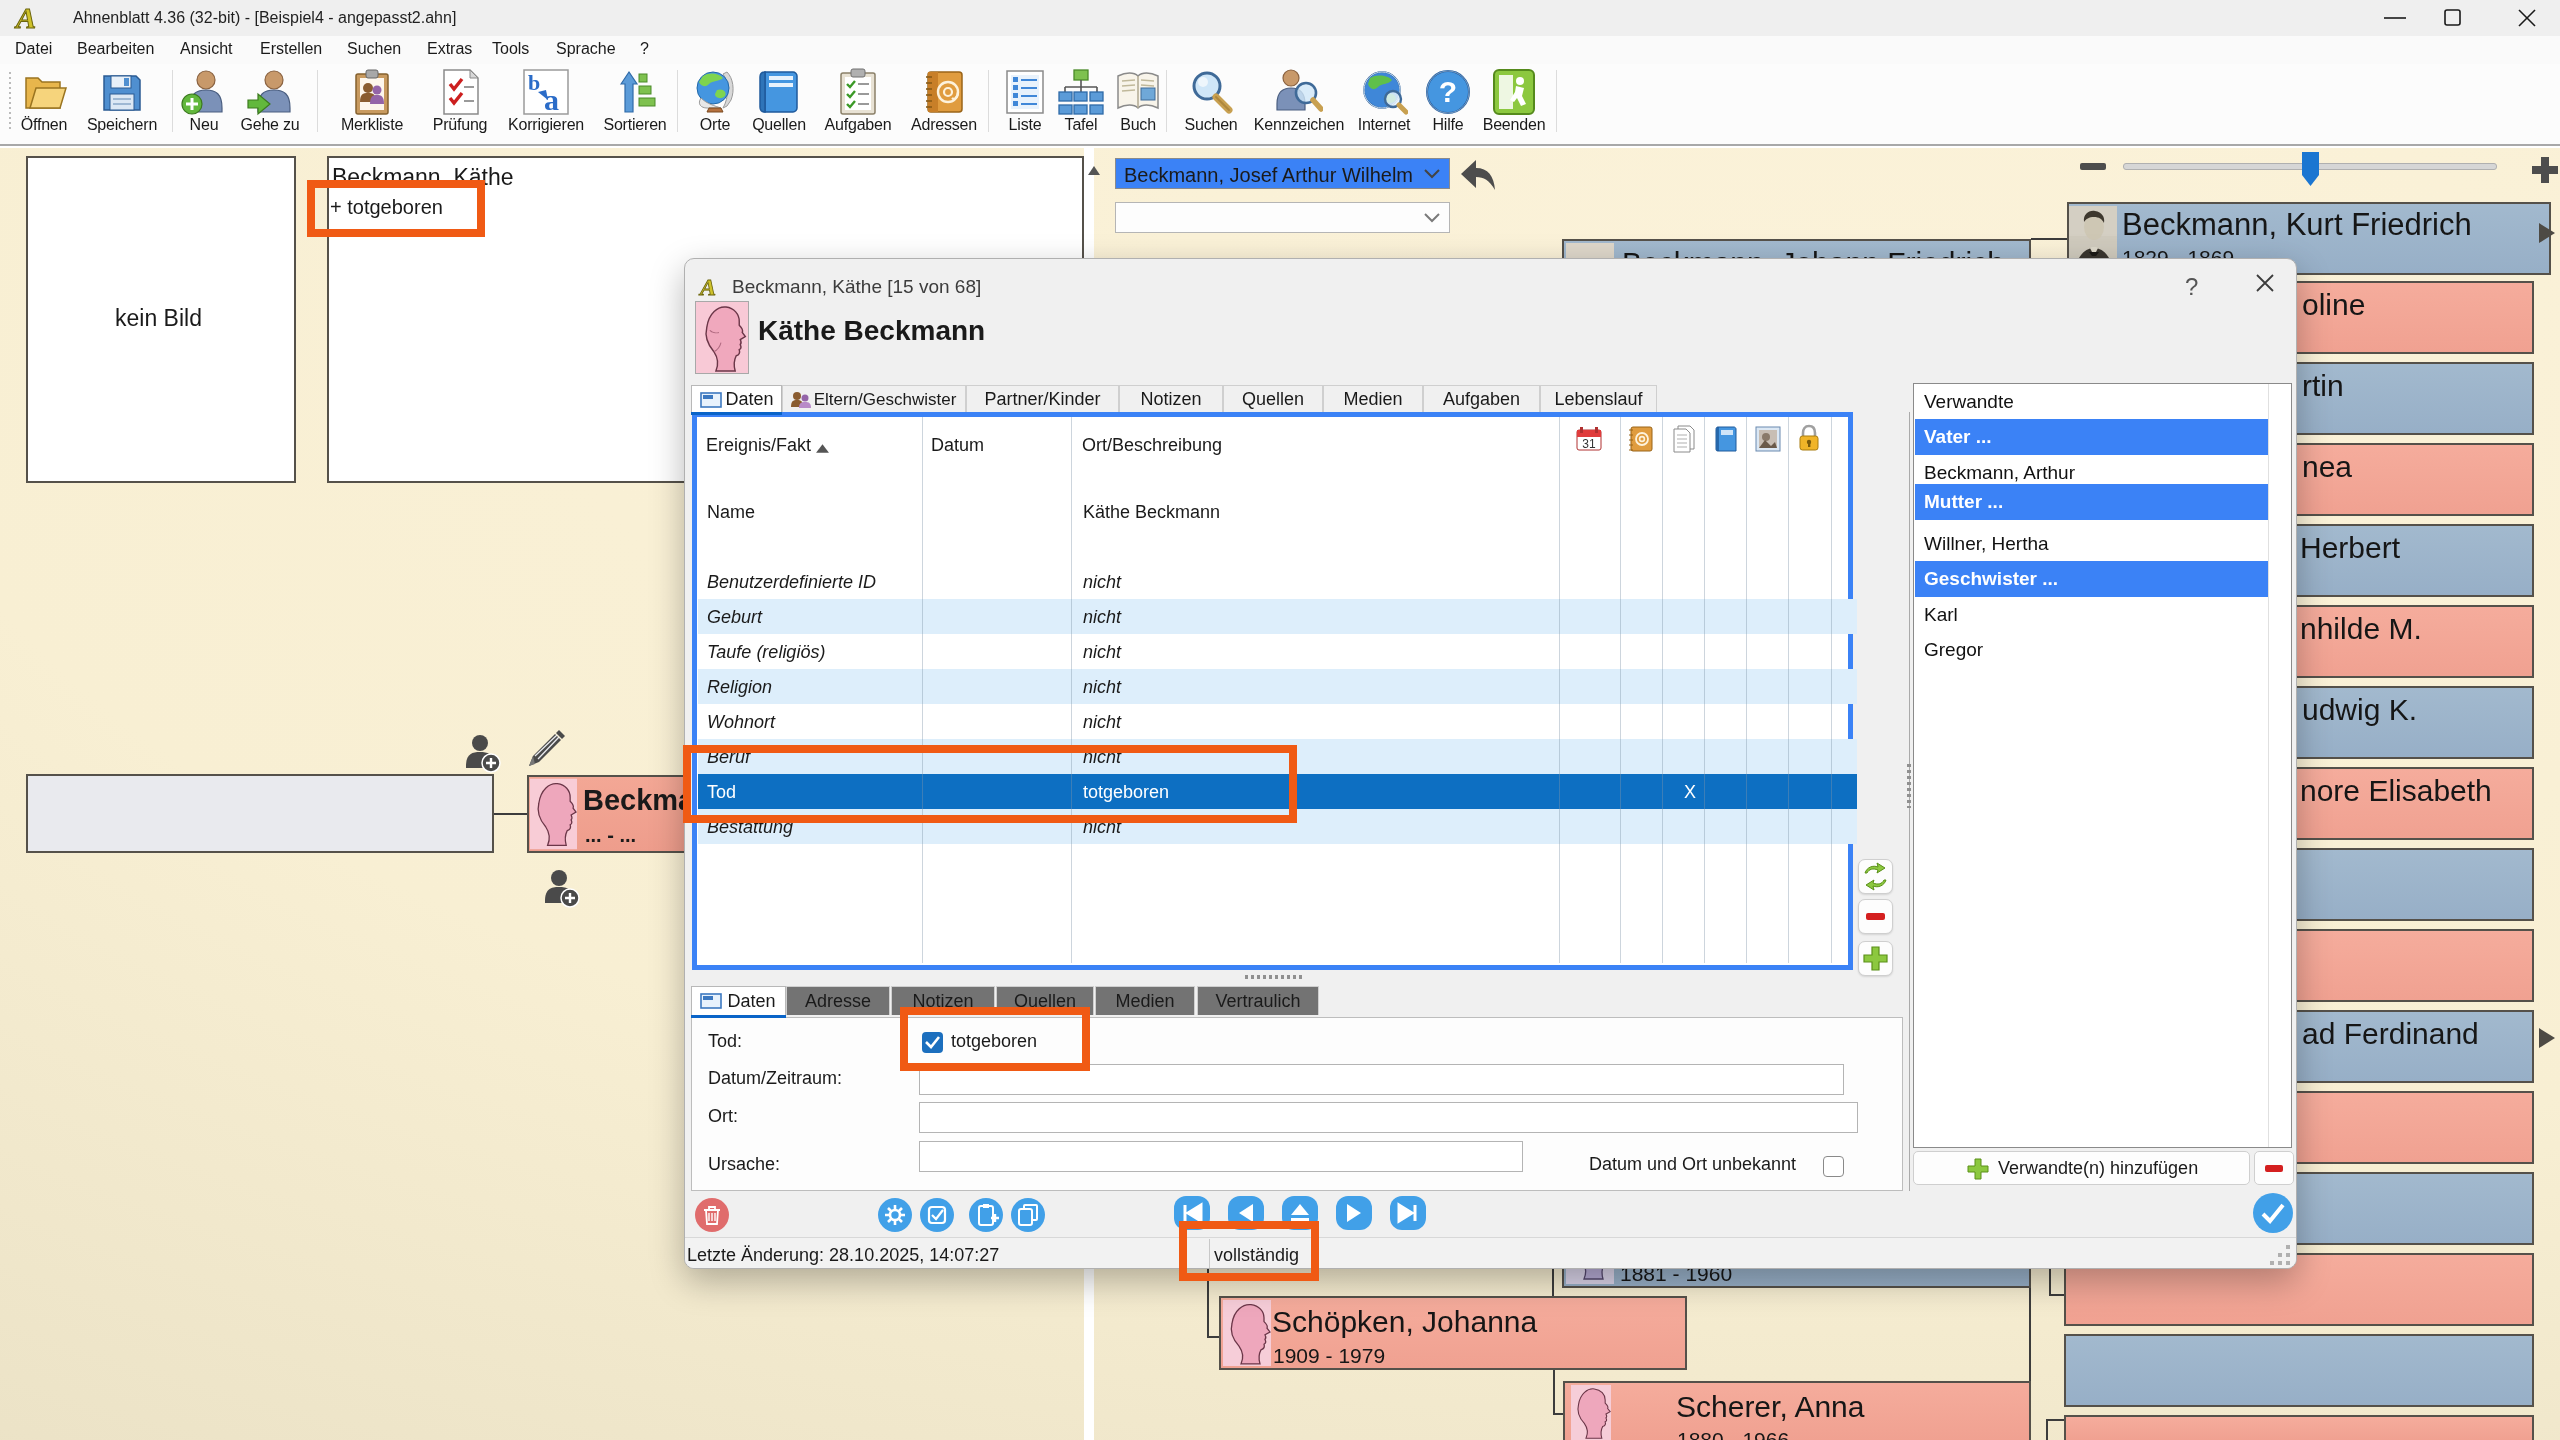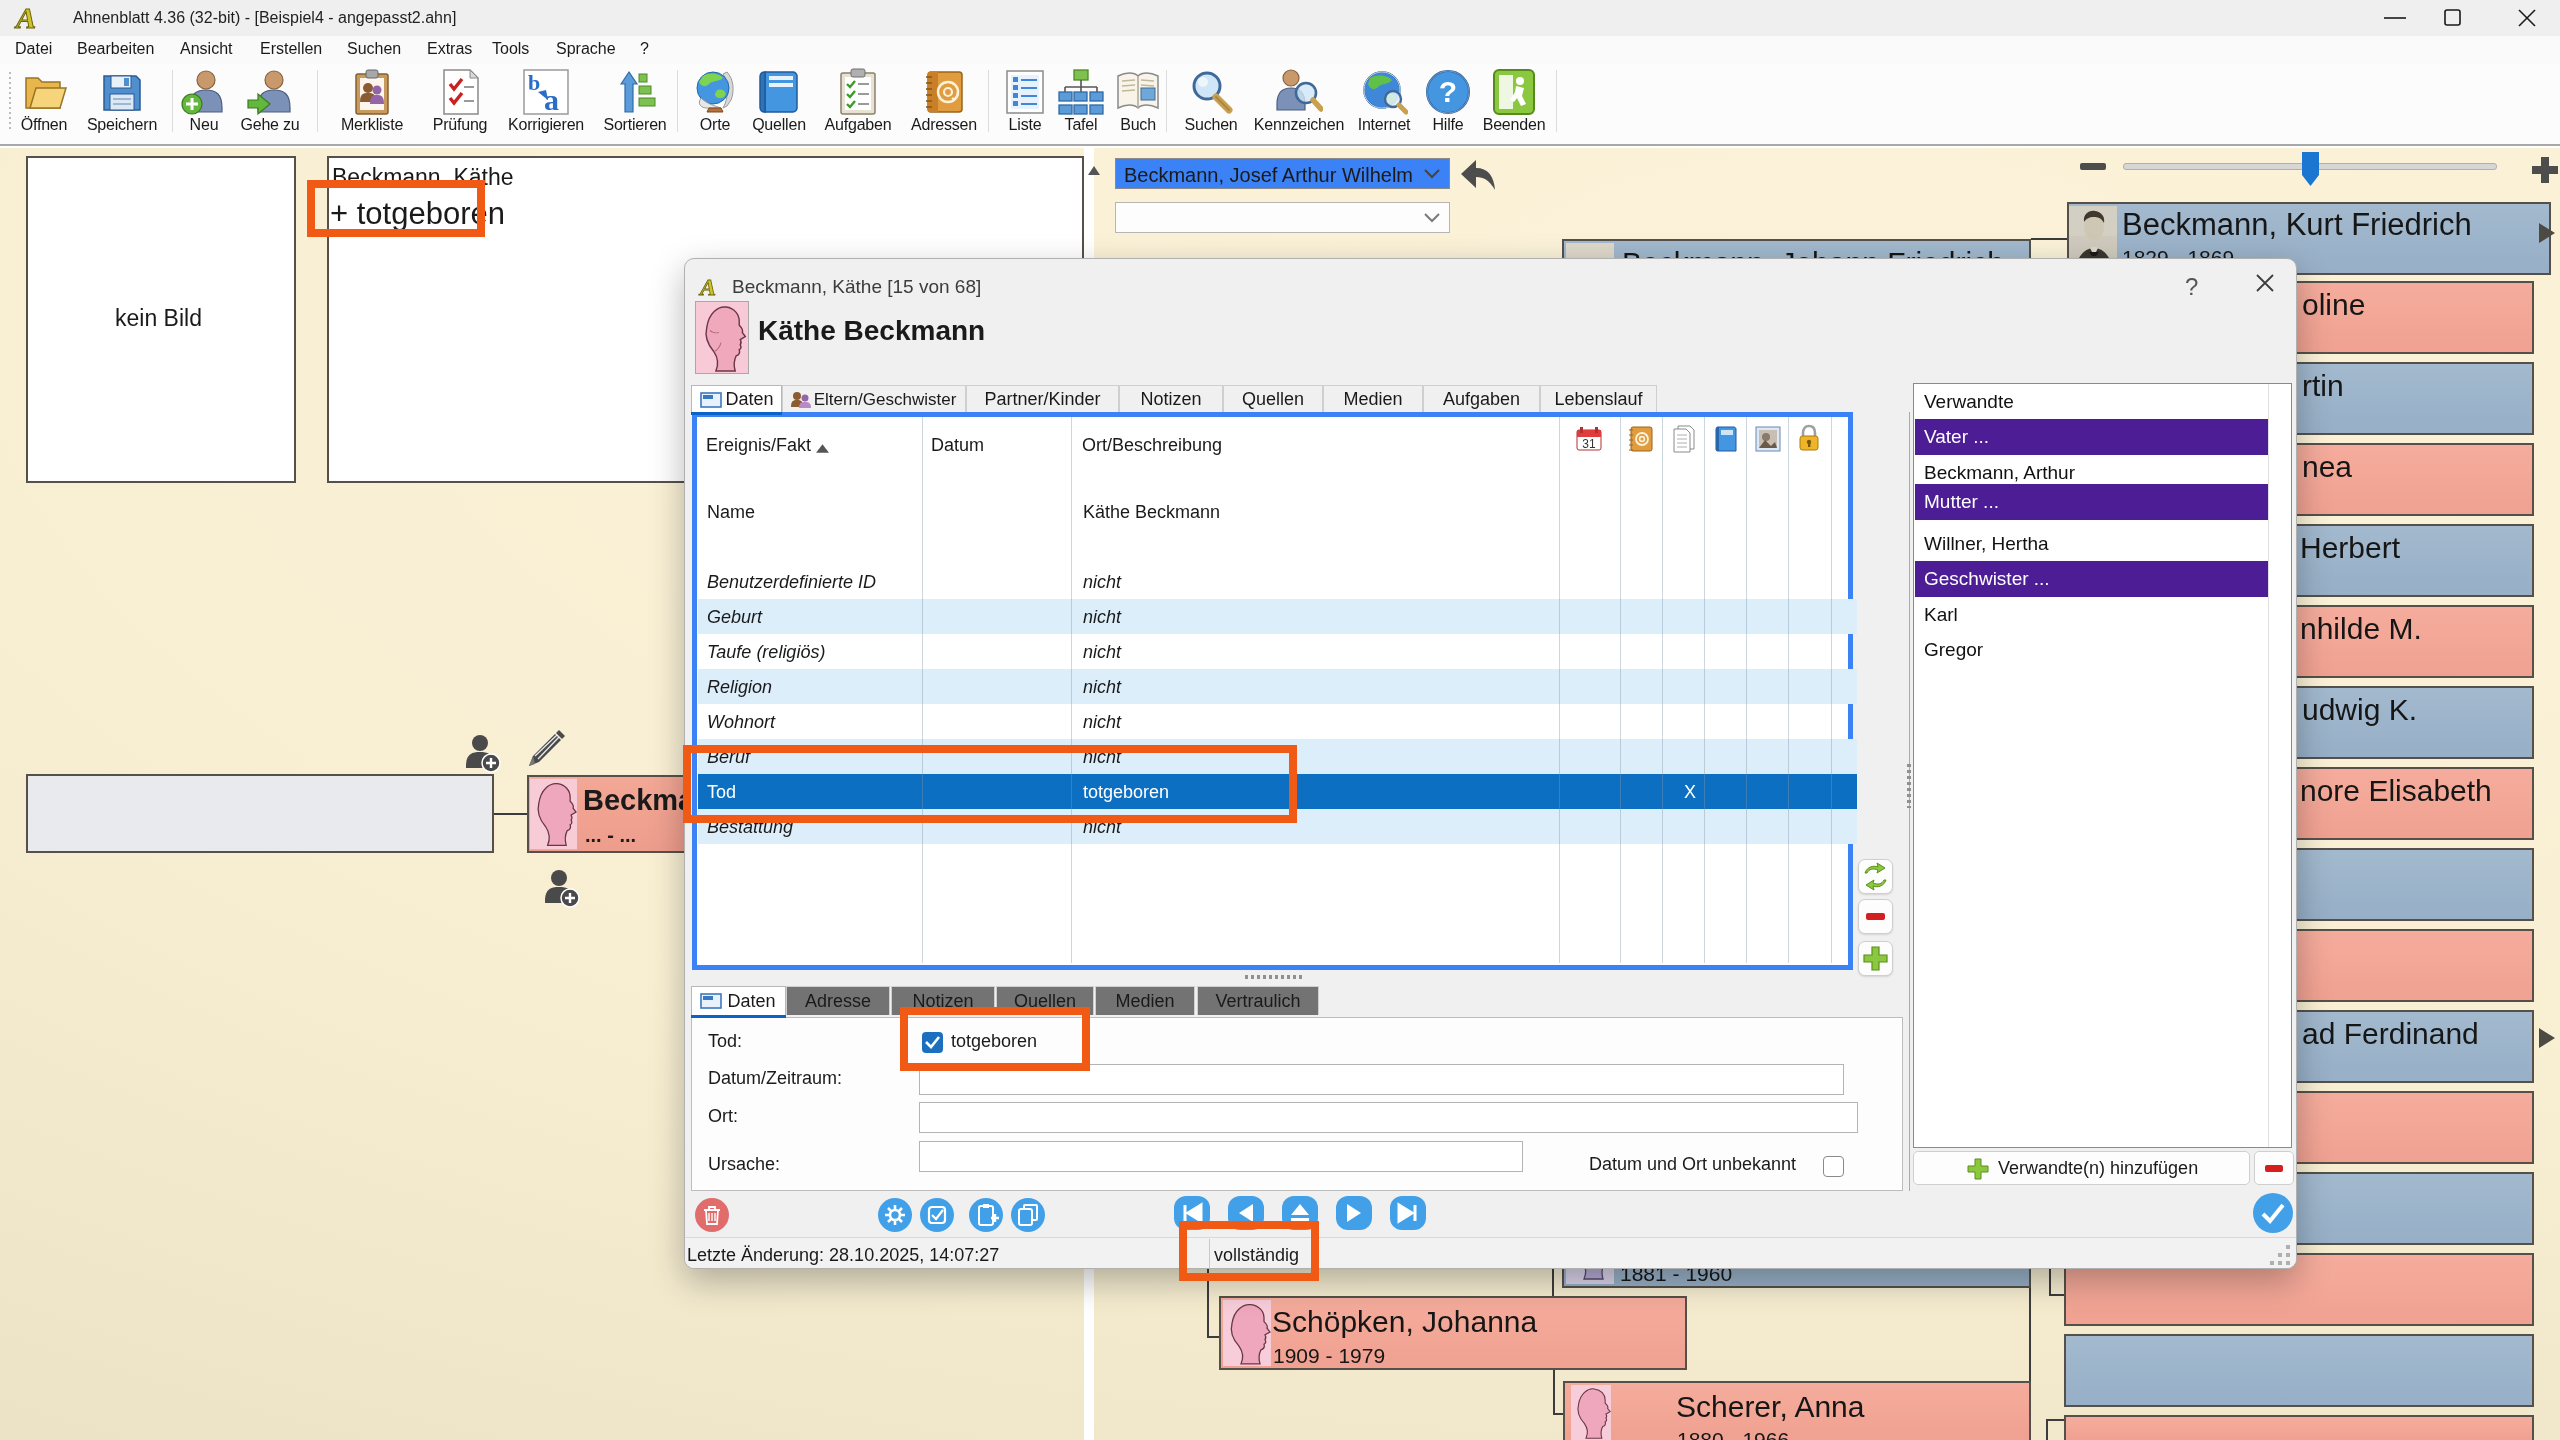--- a/index.html
+++ b/index.html
@@ -15,21 +15,21 @@
 .tlab{position:absolute;top:52px;font-size:16px;letter-spacing:-0.2px;color:#1a1a1a;white-space:nowrap;transform:translateX(-50%)}
 .mitem{position:absolute;top:4px;font-size:16px;letter-spacing:0;color:#1a1a1a}
 .orange{position:absolute;border:8px solid #f05a14;z-index:60}
 .drow{position:absolute;left:1px;width:1159px;height:35px}
 .lb{background:#ddeefb}
 .rtxt{position:absolute;top:8px;font-size:18px;letter-spacing:0;color:#1a1a1a;white-space:nowrap}
 .it{font-style:italic}
 .tab{position:absolute;top:126px;height:27px;background:#f0f0f0;border:1px solid #cfcfcf;border-bottom:none;font-size:18px;letter-spacing:0;color:#1a1a1a;text-align:center;line-height:26px;white-space:nowrap}
 .btab{position:absolute;top:727px;height:29px;background:#737373;border:1px solid #cfcfcf;border-bottom:none;font-size:18px;letter-spacing:0;color:#1a1a1a;text-align:center;line-height:28px;white-space:nowrap}
 .vrow{position:absolute;left:1px;width:353px;height:36px;font-size:19px;letter-spacing:0;color:#111;padding-left:9px;line-height:35px;white-space:nowrap}
-.vbar{background:#4c1d95;color:#fff;font-weight:normal}
+.vbar{background:#3b82f6;color:#fff;font-weight:bold}
 .inp{position:absolute;background:#fff;border:1px solid #b4b4b4}
 .bcir{position:absolute;width:34px;height:34px;border-radius:50%;background:#41a0e8}
 .bsq{position:absolute;width:36px;height:34px;border-radius:12px;background:#41a0e8;top:937px}
 .smb{position:absolute;left:1173px;width:35px;height:35px;background:#fdfdfd;border:1px solid #cfcfcf;border-radius:7px;box-shadow:0 1px 2px rgba(0,0,0,.12)}
 .dlab{position:absolute;font-size:18px;letter-spacing:0;color:#1a1a1a;white-space:nowrap}
 </style></head>
 <body>
 
 <div class="abs" style="left:0;top:0;width:2560px;height:36px;background:#efefef">
   <svg class="abs" style="left:13px;top:2px" width="40" height="32" viewBox="0 0 40 32">
@@ -276,21 +276,21 @@
 <div class="abs" style="left:1084px;top:148px;width:10px;height:1292px;background:#fff;z-index:10"></div>
 <svg class="abs" style="left:1087px;top:165px;z-index:11" width="14" height="12" viewBox="0 0 14 12">
     <path d="M7 1 L13 10 L1 10 Z" fill="#555"></path>
   </svg>
 
 <div class="abs" style="left:26px;top:156px;width:270px;height:327px;background:#fff;border:2px solid #55514a;z-index:11"></div>
 <div class="tb" style="left:115px;top:305px;font-size:23px;z-index:12">kein Bild</div>
 
 <div class="abs" style="left:327px;top:156px;width:757px;height:327px;background:#fff;border:2px solid #55514a;z-index:11"></div>
 <div class="tb" style="left:332px;top:164px;font-size:23px;z-index:12">Beckmann, Käthe</div>
-<div class="tb" style="left:330px;top:196px;font-size:31px;z-index:12">+ totgeboren</div>
+<div class="tb" style="left:330px;top:196px;font-size:20px;z-index:12">+ totgeboren</div>
 
 <div class="abs" style="left:1115px;top:158px;width:335px;height:31px;background:#3b82f6;border:1px solid #8a8a8a;z-index:11">
   <div class="tb" style="left:8px;top:5px;font-size:20px">Beckmann, Josef Arthur Wilhelm</div>
   <svg class="abs" style="right:8px;top:9px" width="18" height="12" viewBox="0 0 18 12">
       <path d="M2 2 L9 9 L16 2" fill="none" stroke="#444" stroke-width="2"></path>
     </svg>
 </div>
 <div class="abs" style="left:1115px;top:202px;width:335px;height:31px;background:#fdfdfd;border:1px solid #b5b5b5;z-index:11">
   <svg class="abs" style="right:8px;top:9px" width="18" height="12" viewBox="0 0 18 12">
       <path d="M2 2 L9 9 L16 2" fill="none" stroke="#7a7a7a" stroke-width="2"></path>

